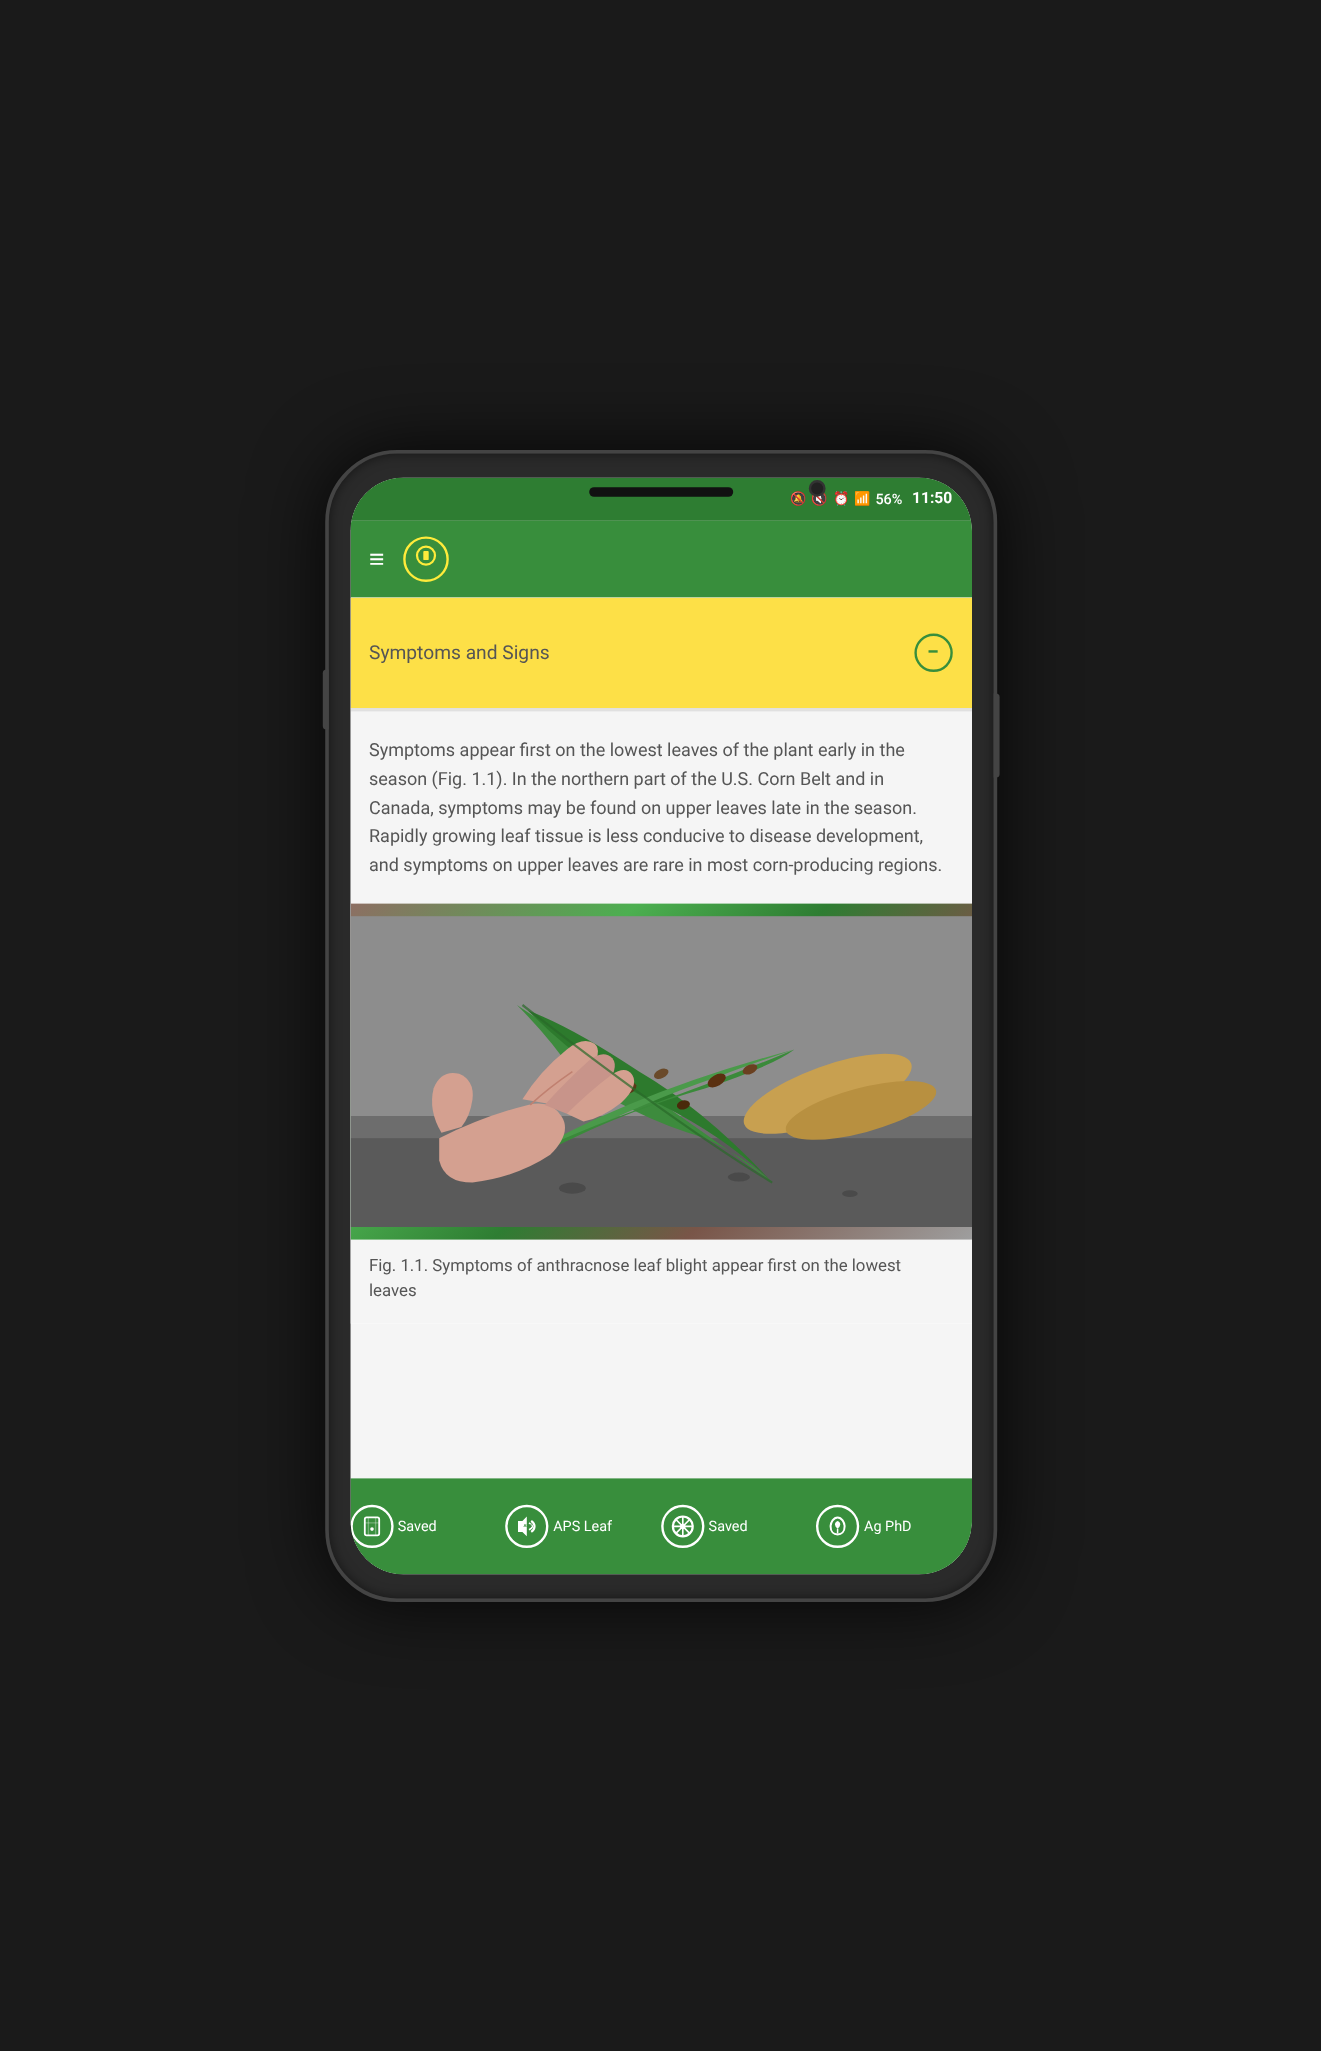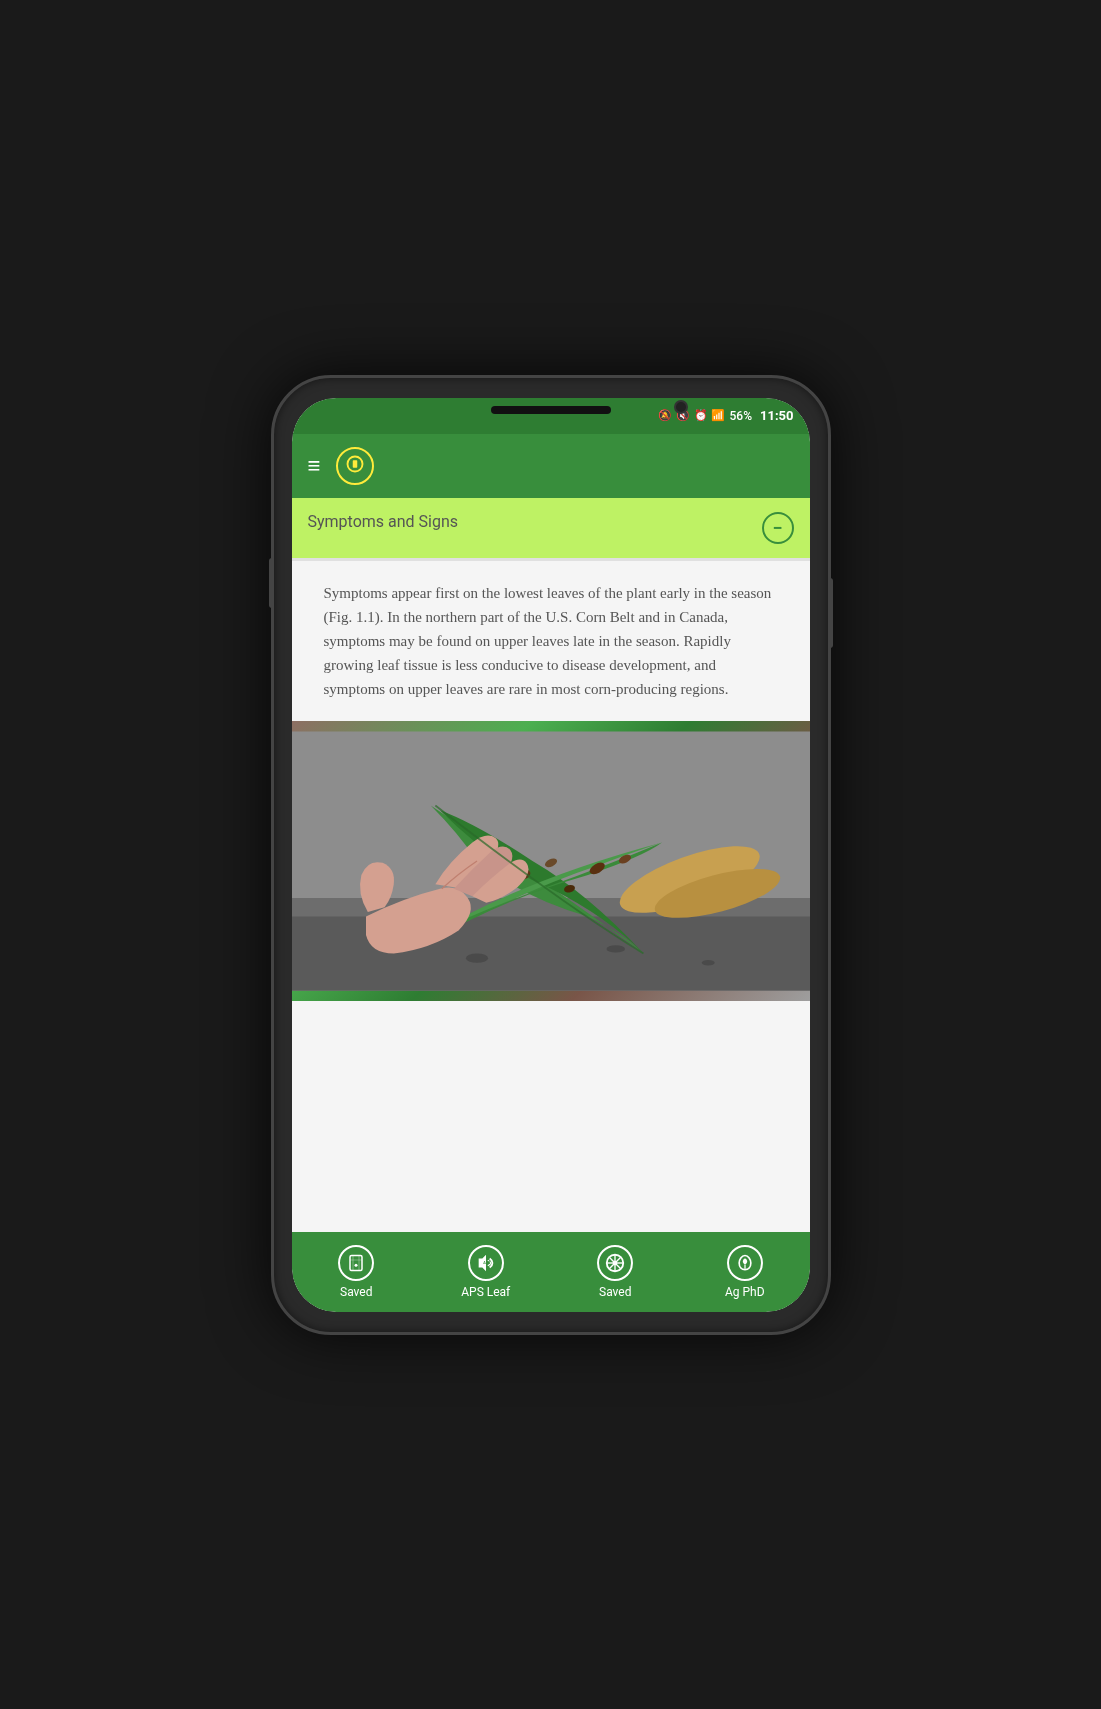--- a/index.html
+++ b/index.html
@@ -149,24 +149,24 @@
 
     
     .content-area {
       flex: 1;
       overflow-y: auto;
       background: #f5f5f5;
     }
 
     
     .section-header {
-      background: #bef264;
-      display: flex;
-      align-items: flex-start;
-      padding: 14px 16px;
+      background: #fde047;
+      display: flex;
+      align-items: center;
+      padding: 30px 16px;
       border-bottom: 1px solid #e0e0e0;
     }
 
     .section-title {
       flex: 1;
       font-size: 16px;
       color: #555;
       font-weight: 400;
     }
 
@@ -189,23 +189,22 @@
     }
 
     
     .divider {
       height: 2px;
       background: #e0e0e0;
     }
 
     
     .description-block {
-      padding: 20px 32px;
+      padding: 20px 16px;
       background: #f5f5f5;
-      font-family: Liberation Serif, serif;
     }
 
     .description-text {
       font-size: 15px;
       color: #555;
       line-height: 1.6;
     }
 
     
     .image-block {
@@ -235,21 +234,21 @@
       background: #388e3c;
       height: 80px;
       display: flex;
       align-items: center;
       justify-content: space-around;
       flex-shrink: 0;
     }
 
     .nav-item {
       display: flex;
-      flex-direction: column;
+      flex-direction: row;
       align-items: center;
       gap: 4px;
       cursor: pointer;
       flex: 1;
     }
 
     .nav-icon-circle {
       width: 36px;
       height: 36px;
       border: 2px solid white;
@@ -382,20 +381,21 @@
               <path d="M 162 170 Q 178 155 200 140" stroke="#c08070" stroke-width="1.5" fill="none"></path>
 
               <path d="M 82 195 Q 70 175 75 155 Q 82 138 98 142 Q 112 148 110 165 Q 108 180 100 190 Z" fill="#d4a090"></path>
 
               <ellipse cx="330" cy="148" rx="9" ry="5" fill="#5a3010" transform="rotate(-30, 330, 148)"></ellipse>
               <ellipse cx="360" cy="138" rx="7" ry="4" fill="#6a4020" transform="rotate(-25, 360, 138)"></ellipse>
 
               <path d="M 380 240 Q 290 185 155 80" stroke="#2a6a2a" stroke-width="2" fill="none" opacity="0.7"></path>
             </svg>
           </div>
+          <div class="image-caption">Fig. 1.1. Symptoms of anthracnose leaf blight appear first on the lowest leaves</div>
         </div>
 
       </div>
 
       <div class="bottom-nav">
 
         <div class="nav-item">
           <div class="nav-icon-circle">
             <svg width="18" height="18" viewBox="0 0 24 24" fill="white">
               <rect x="4" y="2" width="16" height="20" rx="2" fill="none" stroke="white" stroke-width="2"></rect>

